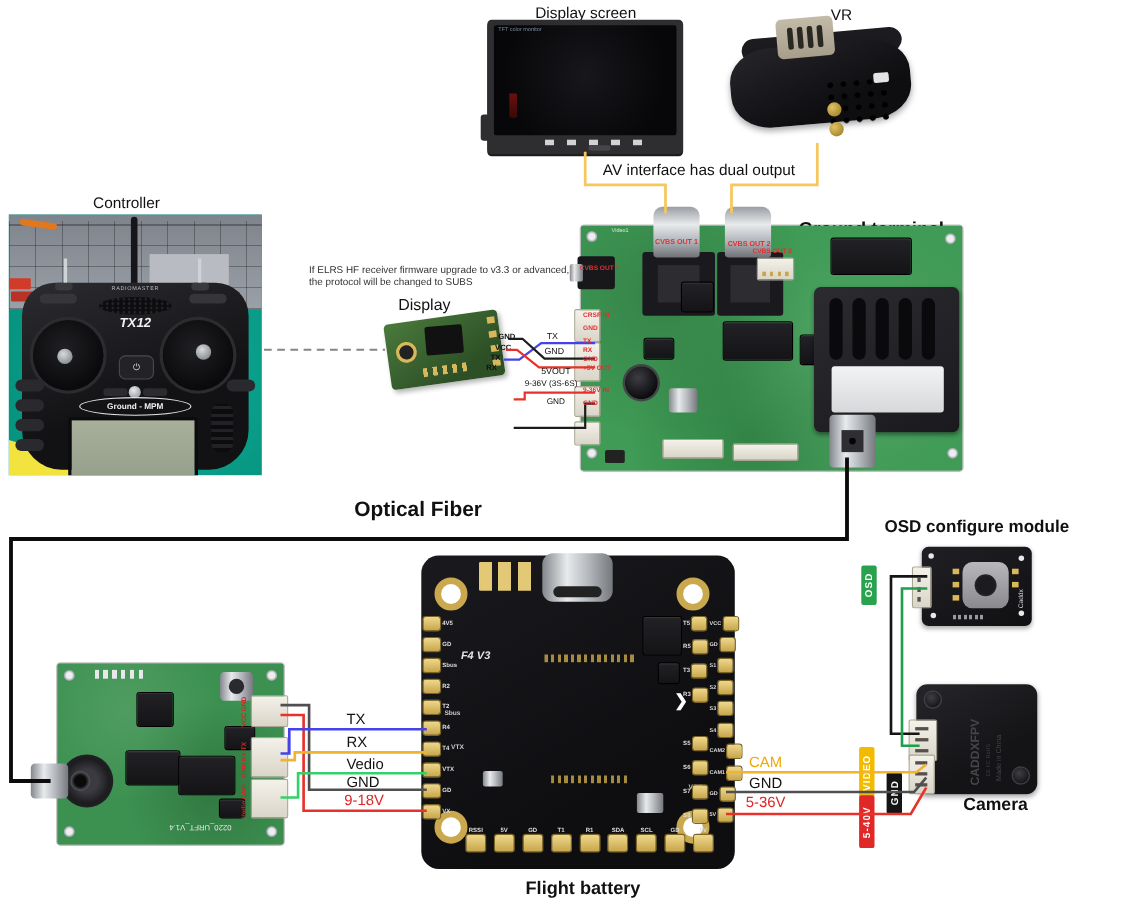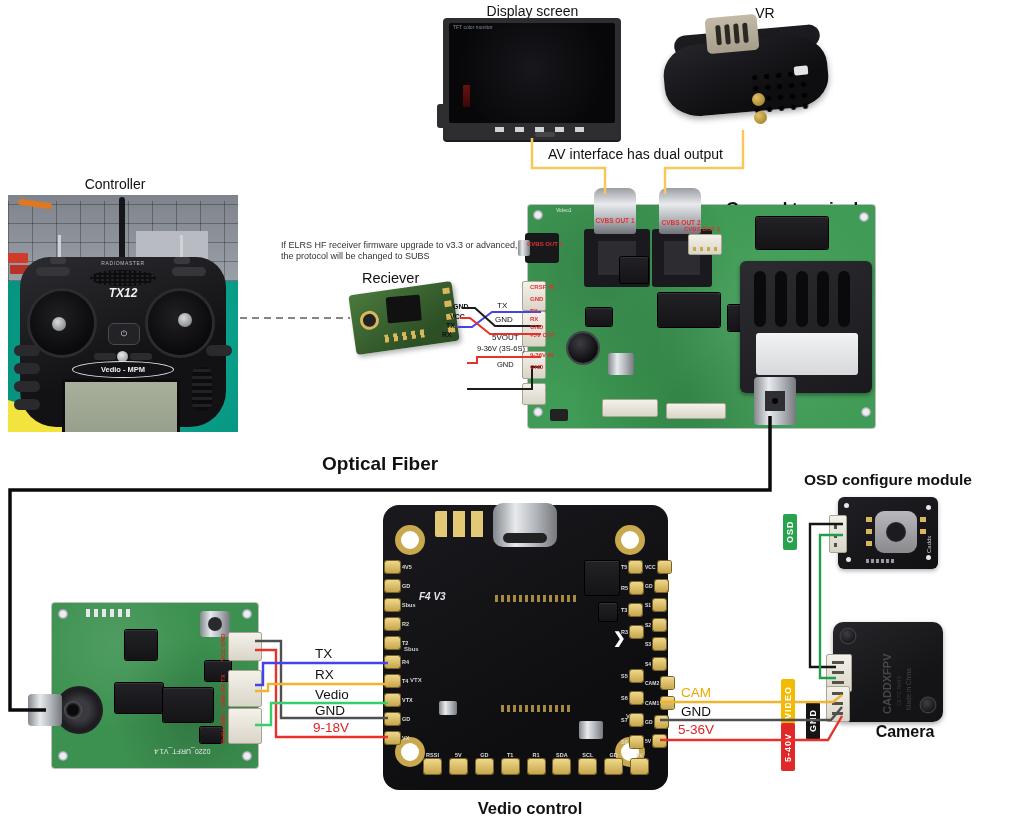--- a/index.html
+++ b/index.html
@@ -94,35 +94,35 @@
         <div class="abs" style="left:22px;top:26px;width:14px;height:14px;border-radius:50%;background:radial-gradient(circle at 40% 35%,#d8dadc,#707478);"></div>
       </div>
       <div class="abs" style="left:128px;top:34px;width:64px;height:64px;border-radius:50%;background:radial-gradient(circle at 45% 40%,#202024,#0a0a0c 70%);box-shadow:0 0 0 3px #2c2c30;">
         <div class="abs" style="left:30px;top:22px;width:14px;height:14px;border-radius:50%;background:radial-gradient(circle at 40% 35%,#d8dadc,#707478);"></div>
       </div>
       <div class="abs" style="left:88px;top:66px;width:30px;height:20px;background:#232327;border:1px solid #4a4a4e;border-radius:6px;color:#cfd3d7;font-size:8px;display:flex;align-items:center;justify-content:center;">⏻</div>
       <div class="abs" style="left:74px;top:96px;width:22px;height:7px;background:#2c2c30;border-radius:3px;"></div>
       <div class="abs" style="left:110px;top:96px;width:22px;height:7px;background:#2c2c30;border-radius:3px;"></div>
       <div class="abs" style="left:97px;top:94px;width:11px;height:11px;border-radius:50%;background:radial-gradient(circle at 40% 35%,#e8eaec,#85898e);"></div>
       <div class="abs" style="left:52px;top:104px;width:100px;height:15px;border:1.5px solid #e4e4e6;border-radius:50%;display:flex;align-items:center;justify-content:center;">
-        <span style="font-size:7.5px;color:#f0f0f2;font-weight:bold;">Vedio - MPM</span>
+        <span style="font-size:7.5px;color:#f0f0f2;font-weight:bold;">Ground - MPM</span>
       </div>
       <div class="abs" style="left:42px;top:122px;width:112px;height:50px;background:linear-gradient(#a8b09c,#97a08c);border:3px solid #0c0c0e;border-radius:3px;"></div>
       <div class="abs" style="left:-6px;top:88px;width:26px;height:11px;background:#2a2a2e;border-radius:6px;"></div>
       <div class="abs" style="left:-6px;top:106px;width:26px;height:11px;background:#2a2a2e;border-radius:6px;"></div>
       <div class="abs" style="left:-6px;top:124px;width:26px;height:11px;background:#2a2a2e;border-radius:6px;"></div>
       <div class="abs" style="left:-6px;top:142px;width:26px;height:11px;background:#2a2a2e;border-radius:6px;"></div>
       <div class="abs" style="left:186px;top:88px;width:26px;height:11px;background:#2a2a2e;border-radius:6px;"></div>
       <div class="abs" style="left:172px;top:110px;width:20px;height:44px;background:repeating-linear-gradient(0deg,#0c0c0e 0 4px,#222226 4px 7px);border-radius:8px;"></div>
     </div>
   </div>
 
   <span class="lbl" style="left:281px;top:240px;font-size:9px;color:#333;">If ELRS HF receiver firmware upgrade to v3.3 or advanced,</span>
   <span class="lbl" style="left:281px;top:251px;font-size:9px;color:#333;">the protocol will be changed to SUBS</span>
-  <span class="lbl" style="left:362px;top:270px;font-size:14.5px;">Reciever</span>
+  <span class="lbl" style="left:362px;top:270px;font-size:14.5px;">Display</span>
   <div class="abs" style="left:352px;top:288px;width:104px;height:60px;background:linear-gradient(150deg,#4a7a3c,#2d4f26 75%);border-radius:4px;transform:rotate(-8deg);box-shadow:2px 3px 5px rgba(0,0,0,.3);">
     <div class="abs" style="left:8px;top:18px;width:13px;height:13px;border-radius:50%;border:3px solid #d8b85a;background:#222;"></div>
     <div class="abs" style="left:36px;top:8px;width:34px;height:26px;background:#111;border-radius:2px;transform:rotate(3deg);"></div>
     <div class="abs" style="left:94px;top:6px;width:7px;height:6px;background:#d8b85a;"></div>
     <div class="abs" style="left:94px;top:19px;width:7px;height:6px;background:#d8b85a;"></div>
     <div class="abs" style="left:94px;top:32px;width:7px;height:6px;background:#d8b85a;"></div>
     <div class="abs" style="left:94px;top:45px;width:7px;height:6px;background:#d8b85a;"></div>
     <div class="abs" style="left:30px;top:44px;width:40px;height:8px;background:repeating-linear-gradient(90deg,#d8b85a 0 4px,transparent 4px 9px);"></div>
   </div>
   <span class="lbl" style="left:453px;top:303px;font-size:7px;font-weight:bold;">GND</span>
@@ -418,21 +418,21 @@
       <div style="display:flex;flex-direction:column;align-items:center;gap:1px;">
           <b class="plbl">GD</b>
           <i class="pad" style="width:17px;height:15px;"></i>
         </div>
       <div style="display:flex;flex-direction:column;align-items:center;gap:1px;">
           <b class="plbl">9V</b>
           <i class="pad" style="width:17px;height:15px;"></i>
         </div>
     </div>
   </div>
-  <span class="lbl bold ctr" style="left:455px;top:799px;width:150px;font-size:16.5px;">Vedio control</span>
+  <span class="lbl bold ctr" style="left:455px;top:799px;width:150px;font-size:16.5px;">Flight battery</span>
 
   <span class="lbl" style="left:681px;top:685px;font-size:13.5px;color:#f0a800;">CAM</span>
   <span class="lbl" style="left:681px;top:704px;font-size:13.5px;">GND</span>
   <span class="lbl red" style="left:678px;top:722px;font-size:13.5px;">5-36V</span>
 
   <span class="lbl bold" style="left:804px;top:471px;font-size:15.5px;">OSD configure module</span>
   <div class="abs" style="left:838px;top:497px;width:100px;height:72px;background:linear-gradient(150deg,#202024,#101013);border-radius:6px;box-shadow:0 2px 4px rgba(0,0,0,.3);">
     <div class="abs" style="left:6px;top:6px;width:5px;height:5px;border-radius:50%;background:#e8e8ea;"></div>
     <div class="abs" style="left:88px;top:8px;width:5px;height:5px;border-radius:50%;background:#e8e8ea;"></div>
     <div class="abs" style="left:8px;top:60px;width:5px;height:5px;border-radius:50%;background:#e8e8ea;"></div>

